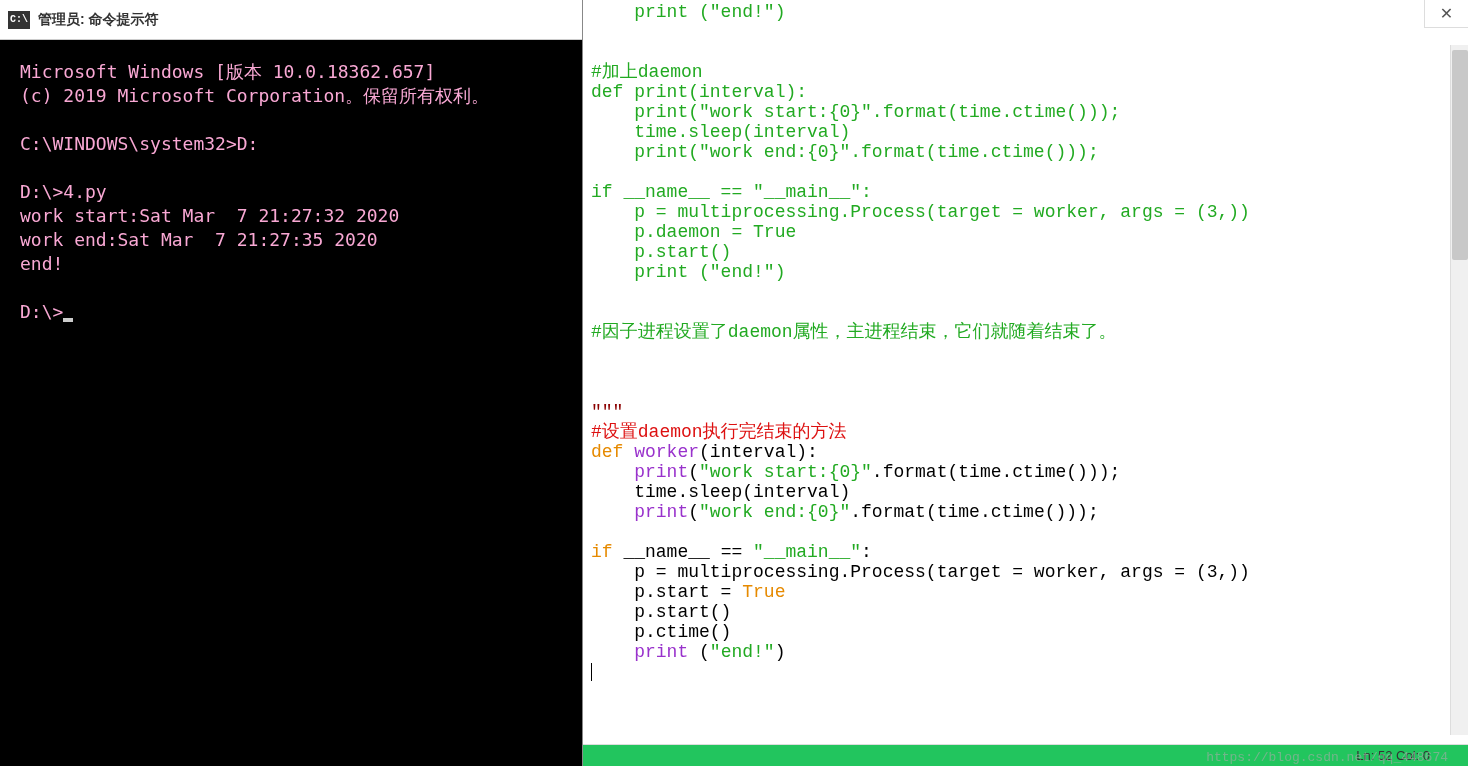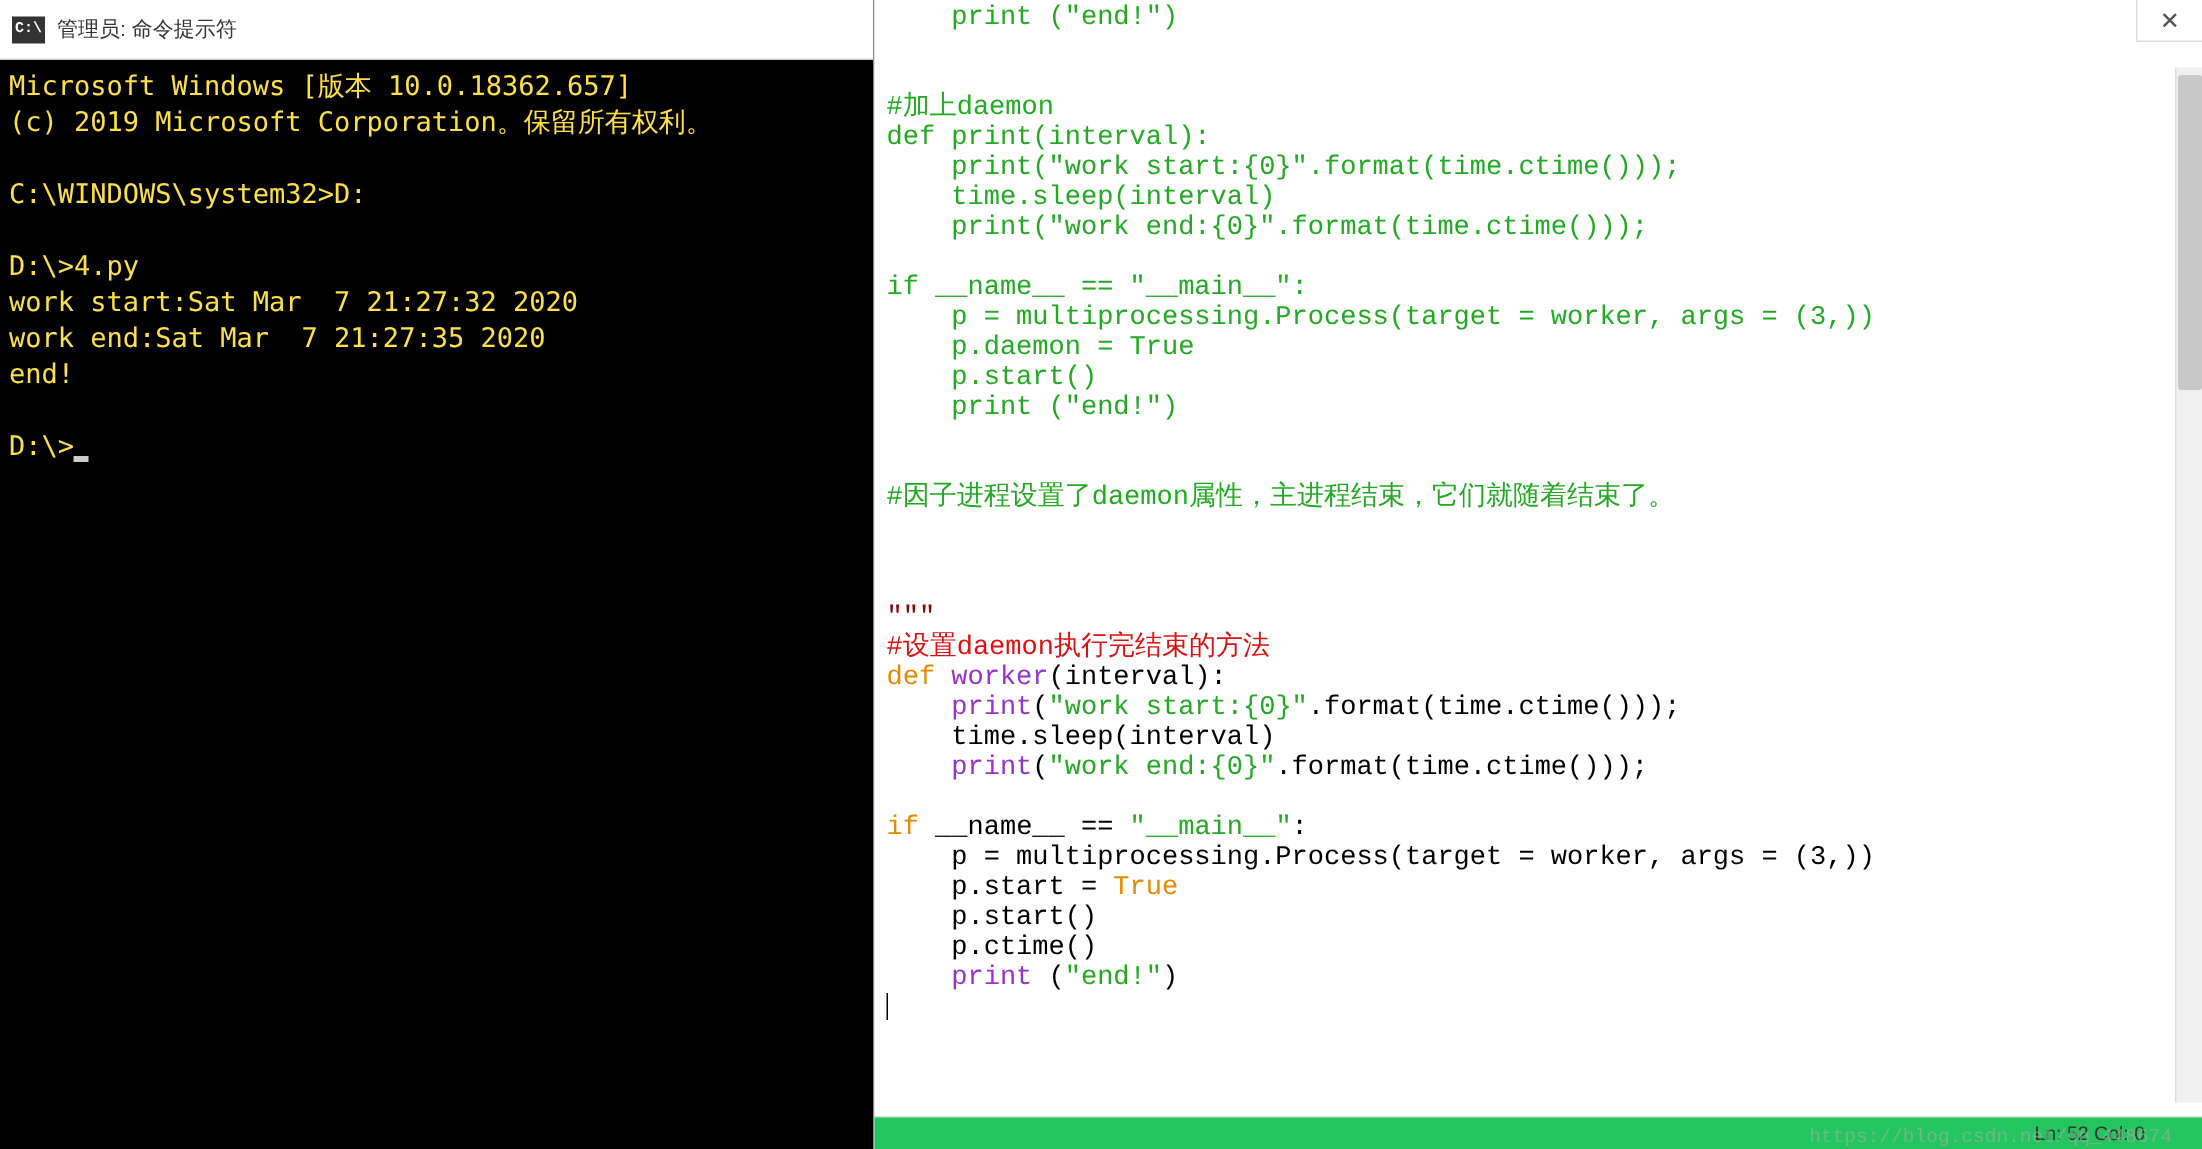--- a/index.html
+++ b/index.html
@@ -40,26 +40,27 @@
       justify-content: center;
       color: #fff;
       font-size: 10px;
       font-weight: bold;
       margin-right: 8px;
     }
     .title-text {
       font-family: "Microsoft YaHei", sans-serif;
       font-size: 14px;
       color: #333;
+      font-weight: bold;
     }
     .terminal-body {
       flex: 1;
       background: #000;
-      color: #fde047;
-      padding: 6px;
+      color: #f9a8d4;
+      padding: 20px;
       font-size: 18px;
       line-height: 24px;
       font-family: "SimSun", "NSimSun", "Consolas", monospace;
       white-space: pre;
       overflow: hidden;
     }
     .cursor {
       display: inline-block;
       width: 10px;
       height: 4px;

